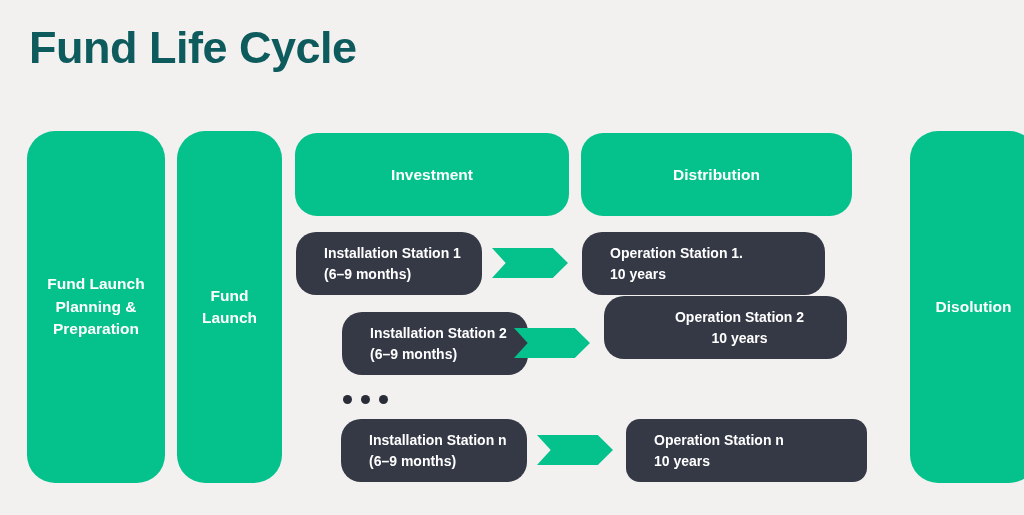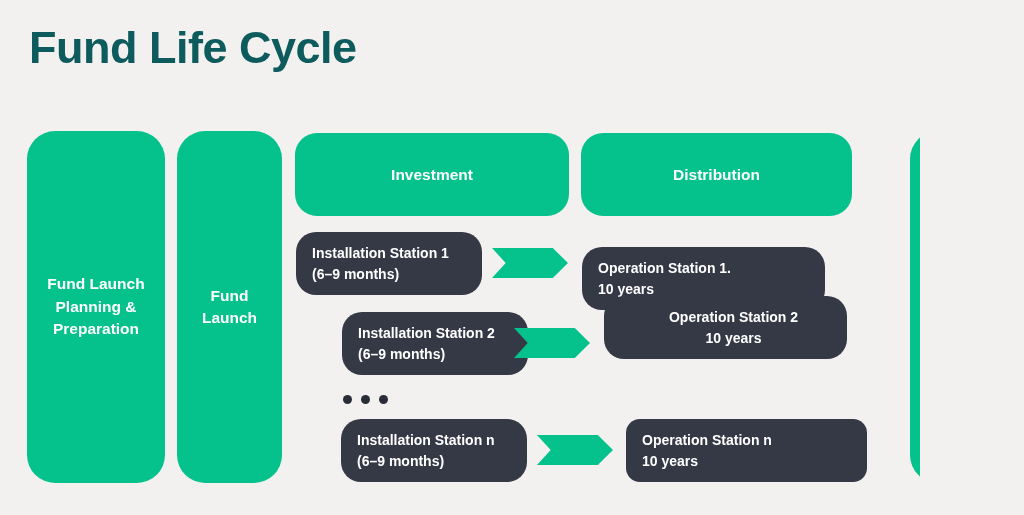--- a/index.html
+++ b/index.html
@@ -10,21 +10,21 @@
     --text-on-box:#ffffff;
     --dot:#2a2d38;
   }
   html,body{margin:0;padding:0;}
   body{
     font-family:"Liberation Sans","DejaVu Sans",sans-serif;
     background:var(--background);
   }
   .canvas{
     position:relative;
-    width:920px;
+    width:1024px;
     height:515px;
     background:var(--background);
     overflow:hidden;
     text-decoration:underline;
   }
   .page-title{
     position:absolute;
     left:29px; top:22px;
     font-size:45px;
     font-weight:700;
@@ -64,37 +64,37 @@
   .phase-investment{ left:295px; width:274px; }
   .phase-distribution{ left:581px; width:271px; }
   .task-box{
     position:absolute;
     background:var(--dark);
     border-radius:20px;
     color:var(--text-on-box);
     display:flex;
     flex-direction:column;
     justify-content:center;
-    padding-left:16px;
+    padding-left:28px;
     box-sizing:border-box;
     font-size:14px;
     font-weight:700;
     line-height:21px;
     height:63px;
   }
   .arrow{
     position:absolute;
     width:76px; height:30px;
     background:var(--green);
     clip-path:polygon(0 0, 80% 0, 100% 50%, 80% 100%, 0 100%, 18% 50%);
   }
   
   .r1-install{ left:296px; top:232px; width:186px; }
   .r1-arrow{   left:492px; top:248px; }
-  .r1-oper{    left:582px; top:232px; width:243px;margin-top:15px; }
+  .r1-oper{    left:582px; top:232px; width:243px; }
   
   .r2-install{ left:318px; top:312px; width:186px;margin-left:24px; }
   .r2-arrow{   left:514px; top:328px; }
   .r2-oper{    left:604px; top:296px; width:243px;text-align:center; }
   
   .dots{
     position:absolute;
     left:343px; top:395px;
     display:flex;
     gap:9px;

